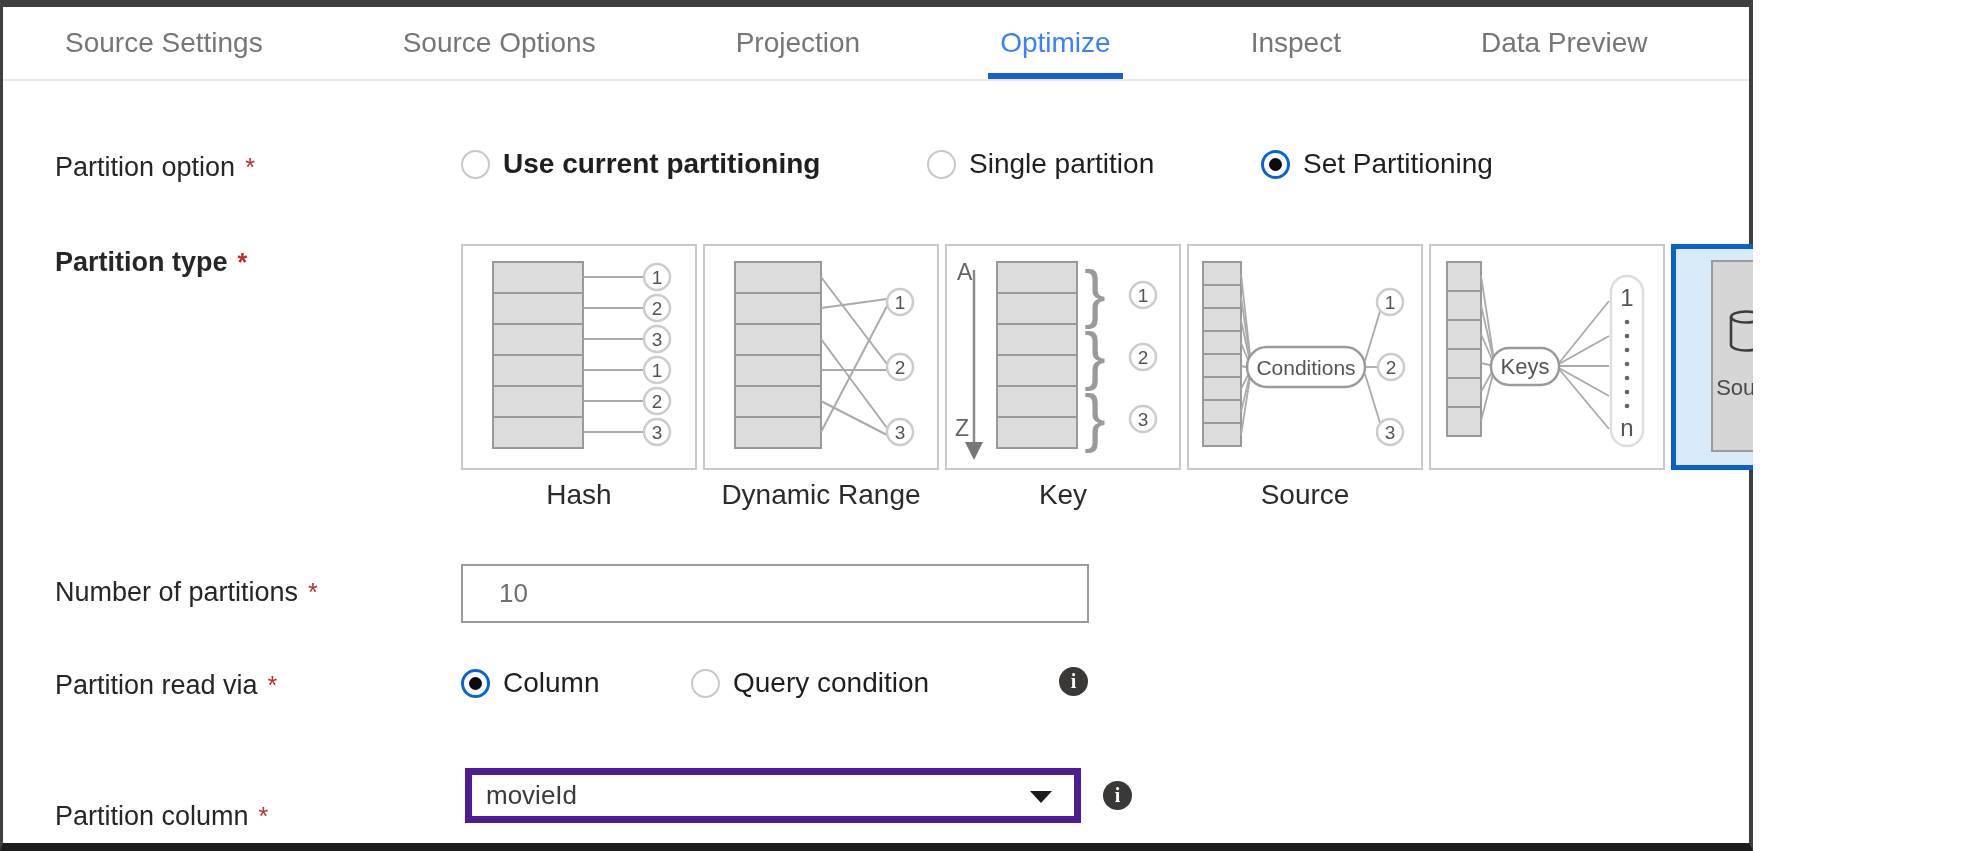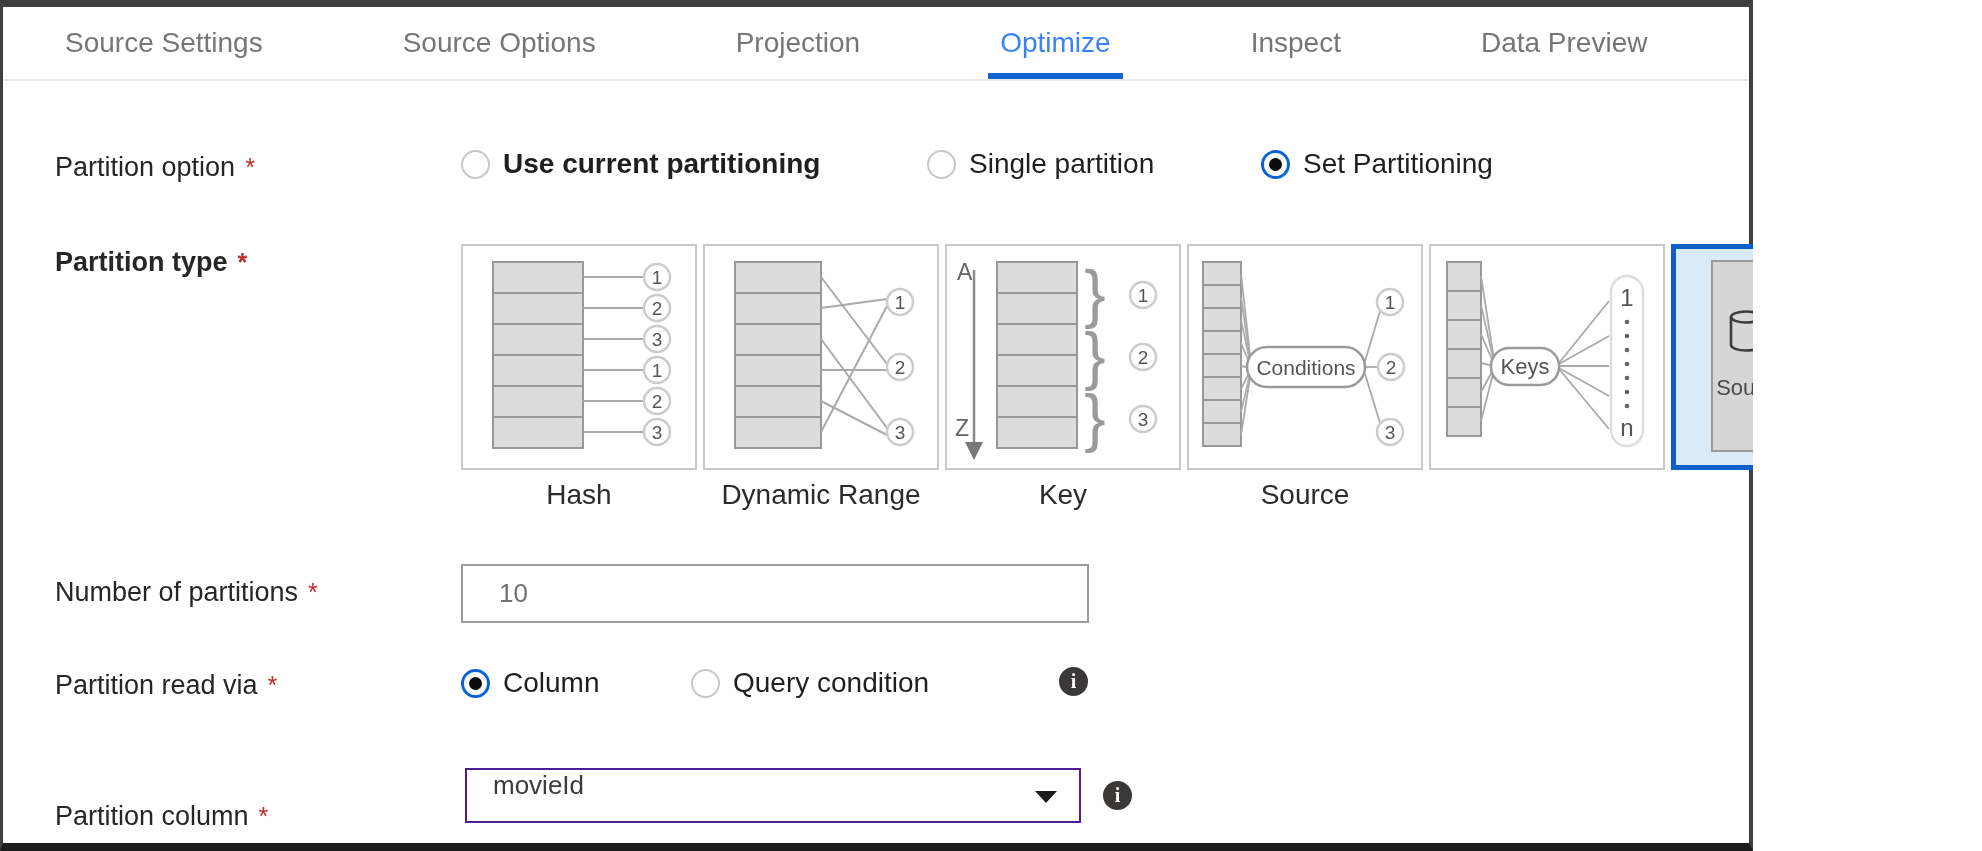--- a/index.html
+++ b/index.html
@@ -33,22 +33,22 @@
   .tile{width:236px;height:226px;background:#fff;border:2px solid #c9c9c9;cursor:pointer;}
   .tile.selected{border:5px solid #0c60c8;background:#d9eaf8;}
   .tile svg{display:block;width:100%;height:100%;}
   .tilecaps{position:absolute;left:458px;top:472px;display:flex;gap:6px;}
   .tilecap{width:236px;text-align:center;font-size:28px;color:#2b2b2b;}
   
   .textbox{position:absolute;left:458px;top:557px;width:628px;height:59px;
            border:2px solid #9b9b9b;background:#fff;font-size:26px;color:#6f6f6f;
            padding:0 0 0 36px;font-family:"Liberation Sans",sans-serif;outline:none;}
   .dropdown{position:absolute;left:462px;top:761px;width:616px;height:55px;
-            border:2px solid #4c1d95;background:#fff;display:flex;align-items:flex-start;
-            padding-left:26px;cursor:pointer;}
+            border:7px solid #4c1d95;background:#fff;display:flex;align-items:center;
+            padding-left:14px;cursor:pointer;}
   .dropdown .dval{font-size:26px;color:#3b3b3b;}
   .caret{position:absolute;right:22px;top:50%;margin-top:-5px;width:0;height:0;
          border-left:11px solid transparent;border-right:11px solid transparent;
          border-top:12px solid #1b1b1b;}
   
   .info{position:absolute;width:29px;height:29px;border-radius:50%;background:#3a3938;
         color:#fff;display:flex;align-items:center;justify-content:center;
         font-size:20px;font-weight:700;font-family:"Liberation Serif",serif;cursor:pointer;}
   
   text{font-family:"Liberation Sans",sans-serif;}

